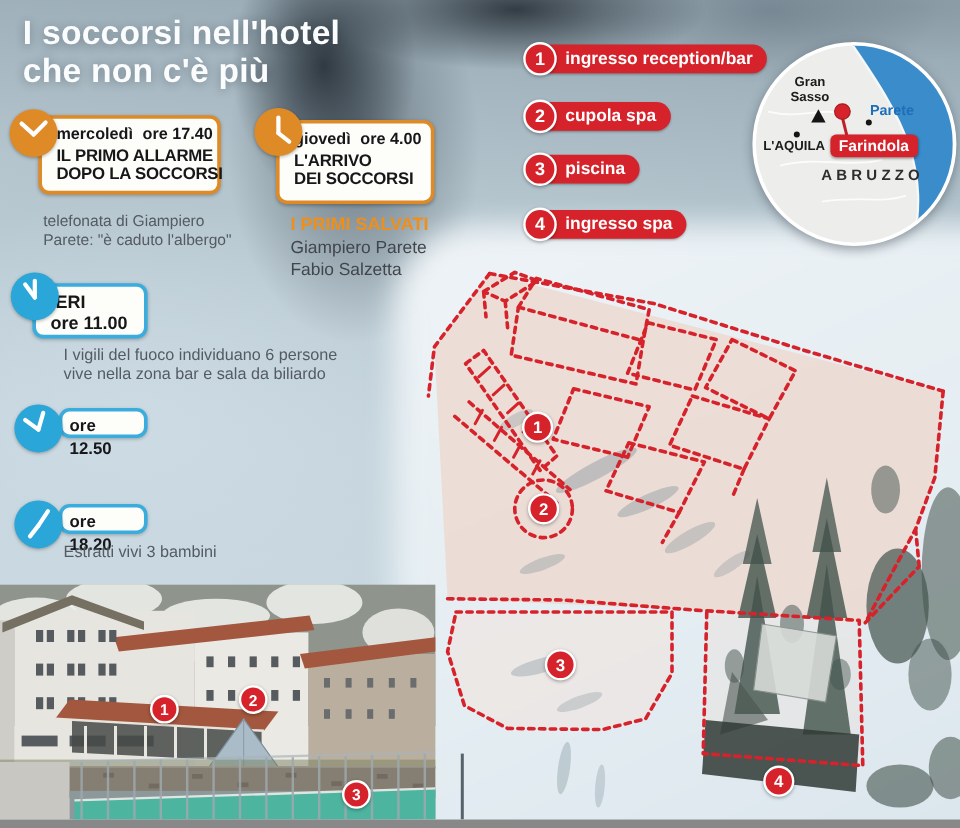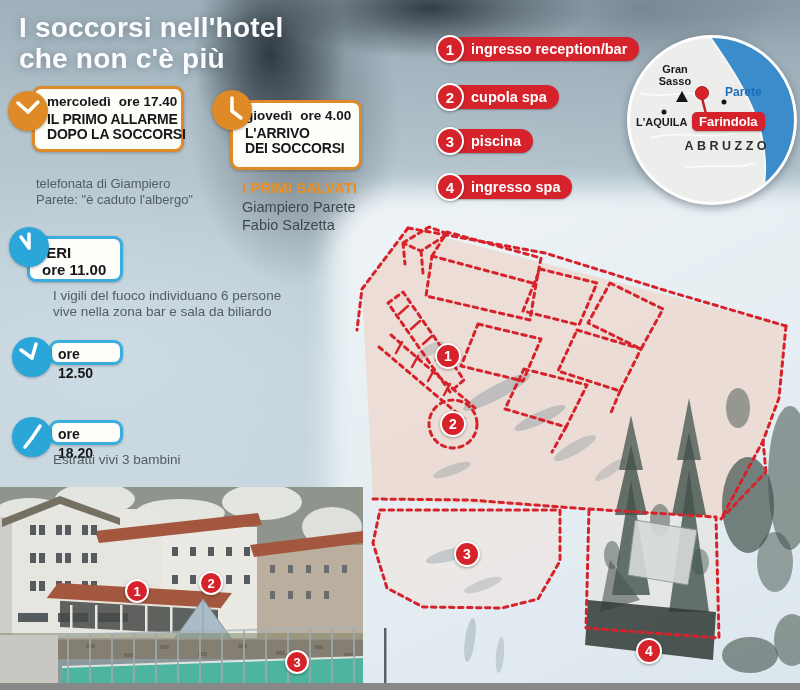--- a/index.html
+++ b/index.html
@@ -313,21 +313,21 @@
   </div>
 
   <div class="clock orange" style="left:8px;top:91px">
     <svg width="40" height="40">
         <g stroke="#fff" stroke-width="3.5" stroke-linecap="round">
       <path d="M20,21 L10,12"></path>
           <path d="M20,21 L30,11"></path>
         </g>
       </svg>
   </div>
-  <div class="tl-box" style="left:32px;top:86px;width:152px;height:66px">
+  <div class="tl-box" style="left:32px;top:96px;width:152px;height:66px">
     <div class="tl-head">
       <span>mercoledì</span><span class="t">ore 17.40</span>
     </div>
     <div class="tl-title">IL PRIMO ALLARME</div>
     <div class="tl-title">DOPO LA SOCCORSI</div>
   </div>
   <div class="note" style="left:36px;top:176px">
     <div>telefonata di Giampiero</div>
     <div>Parete: "è caduto l'albergo"</div>
   </div>

